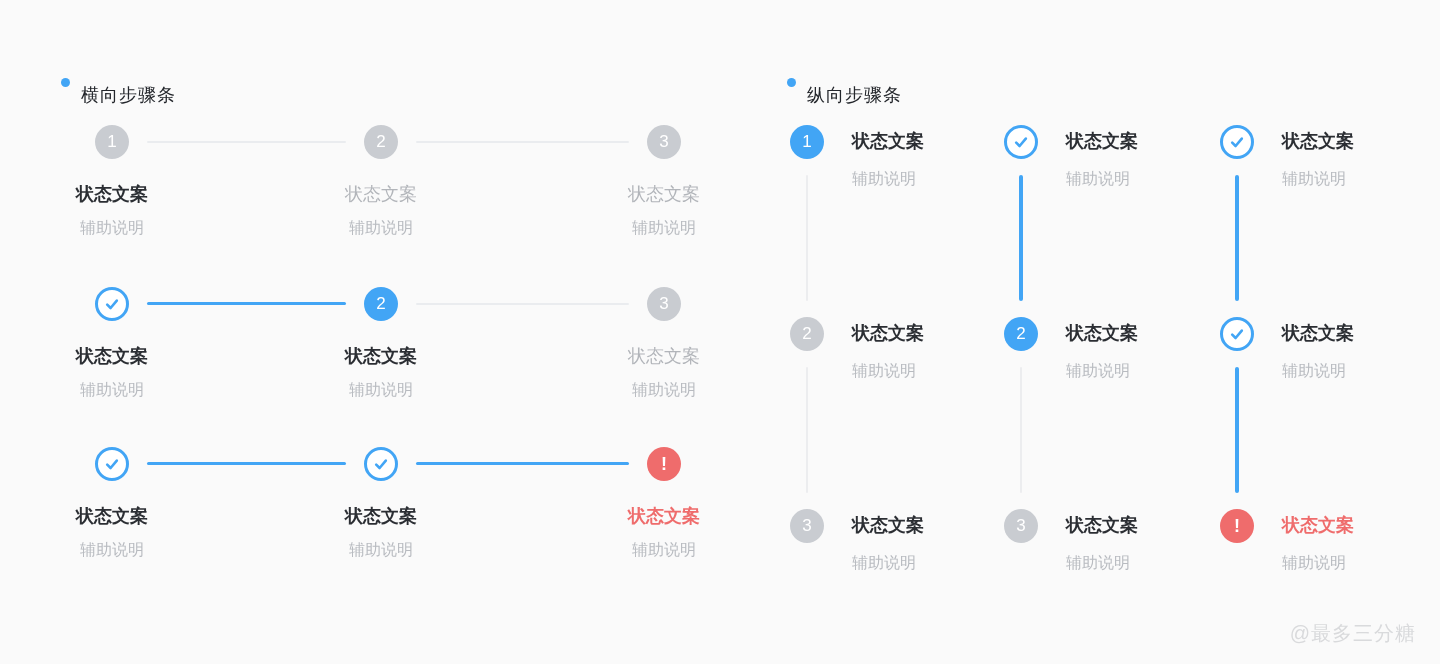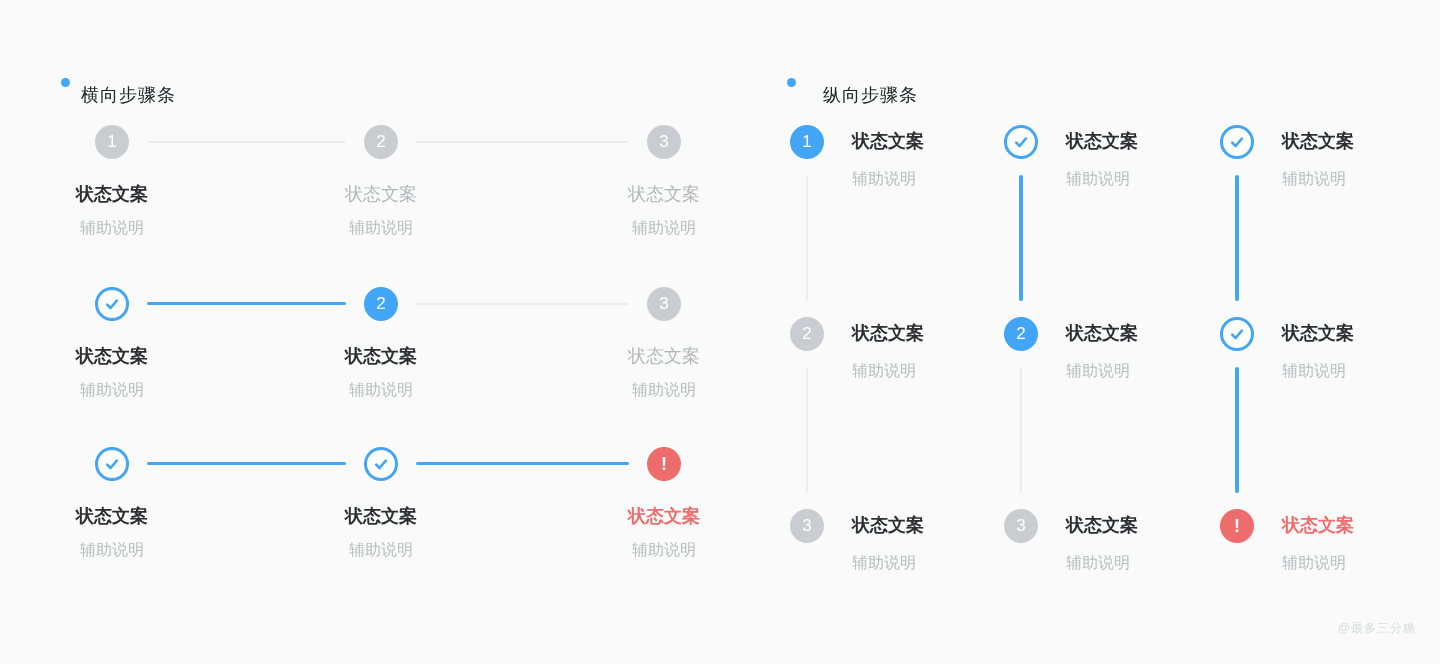--- a/index.html
+++ b/index.html
@@ -43,21 +43,21 @@
   .vline.blue{width:4px;background:#42a5f5;}
   .vline.gray{width:2px;background:#ecedef;}
 
   
   .v-step{position:absolute;display:flex;align-items:flex-start;}
   .v-text{margin-left:28px;text-align:left;}
   .v-title{padding-top:4px;font-size:18px;line-height:25px;}
   .v-desc{margin-top:14px;font-size:16px;line-height:22px;color:#b8bbc0;}
 
   
-  .watermark{position:absolute;right:24px;top:620px;font-size:12px;color:#d9dadc;letter-spacing:1px;}
+  .watermark{position:absolute;right:24px;top:620px;font-size:20px;color:#d9dadc;letter-spacing:1px;}
 </style>
 </head>
 <body>
 
 <div class="section-header" style="left:61px;top:58px;">
   <span class="header-dot"></span>
   <span class="header-title">横向步骤条</span>
 </div>
 
 <div class="hline gray" style="left:147px;top:141px;width:199px;"></div>
@@ -134,21 +134,21 @@
   <div class="h-desc">辅助说明</div>
 </div>
 <div class="h-step" style="left:574px;top:447px;">
   <div class="circle red">
       <span class="excl">!</span>
     </div>
   <div class="h-title t-red">状态文案</div>
   <div class="h-desc">辅助说明</div>
 </div>
 
-<div class="section-header" style="left:787px;top:58px;gap:16px;">
+<div class="section-header" style="left:787px;top:58px;">
   <span class="header-dot"></span>
   <span class="header-title">纵向步骤条</span>
 </div>
 
 <div class="vline gray" style="left:806px;top:175px;height:126px;"></div>
 <div class="vline gray" style="left:806px;top:367px;height:126px;"></div>
 
 <div class="vline blue" style="left:1019px;top:175px;height:126px;"></div>
 <div class="vline gray" style="left:1020px;top:367px;height:126px;"></div>
 

